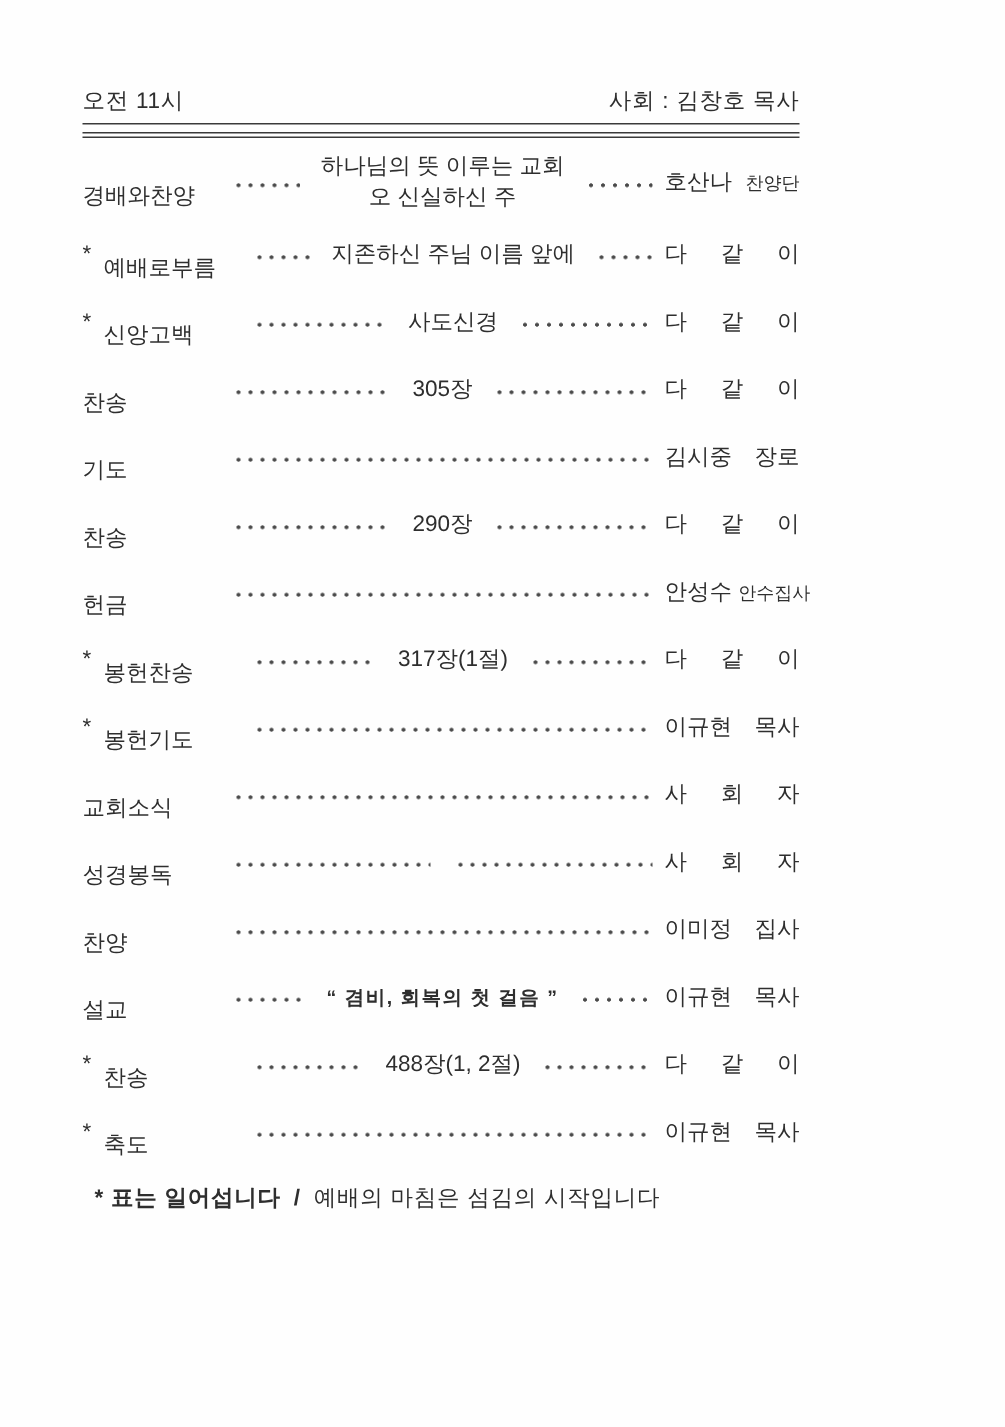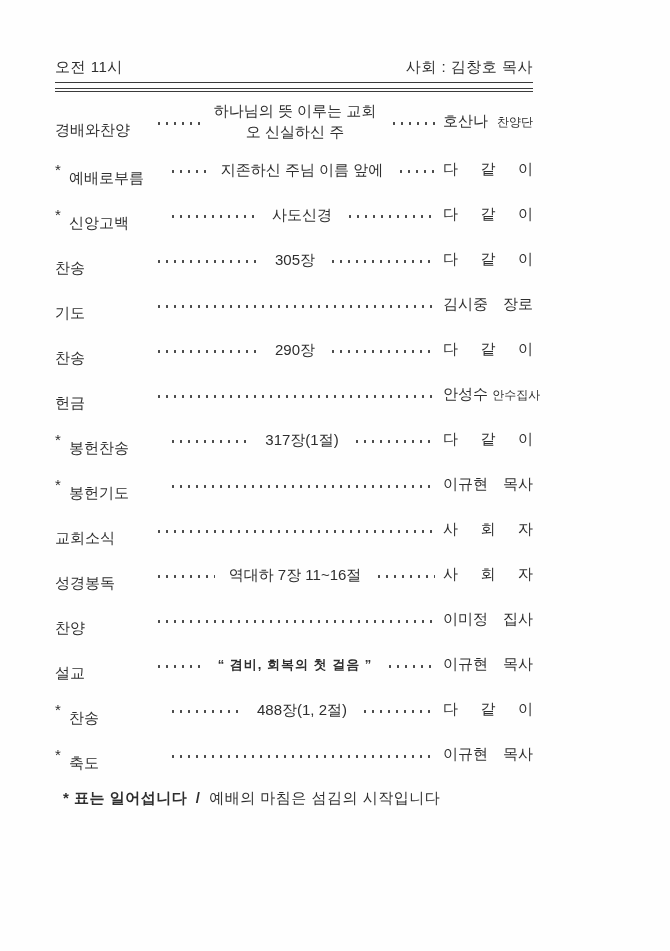--- a/index.html
+++ b/index.html
@@ -245,24 +245,20 @@
     <span class="right">
       <span>사 회 자</span>
       
     </span>
   </div>
 
   <div class="row">
 
     <span class="label">성경봉독</span>
     <span class="leader"></span>
-    <span class="center">
-      <span class="c1">역대하 7장 11~16절</span>
-      <span class="c2 hidden"></span>
-    </span>
     <span class="leader leader2"></span>
     <span class="right">
       <span>사 회 자</span>
       
     </span>
   </div>
 
   <div class="row">
 
     <span class="label">찬양</span>

